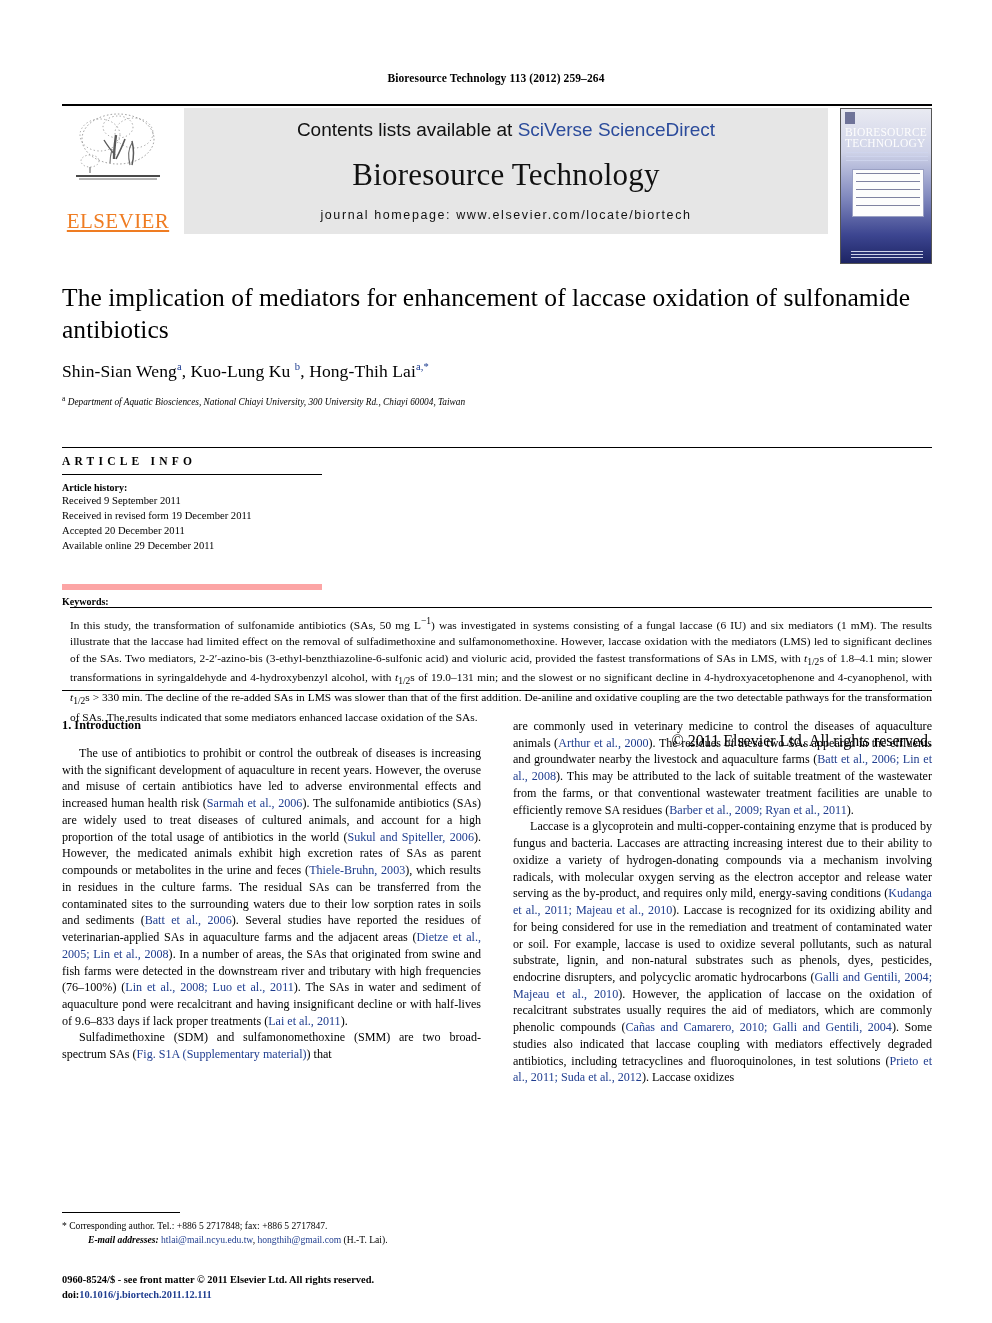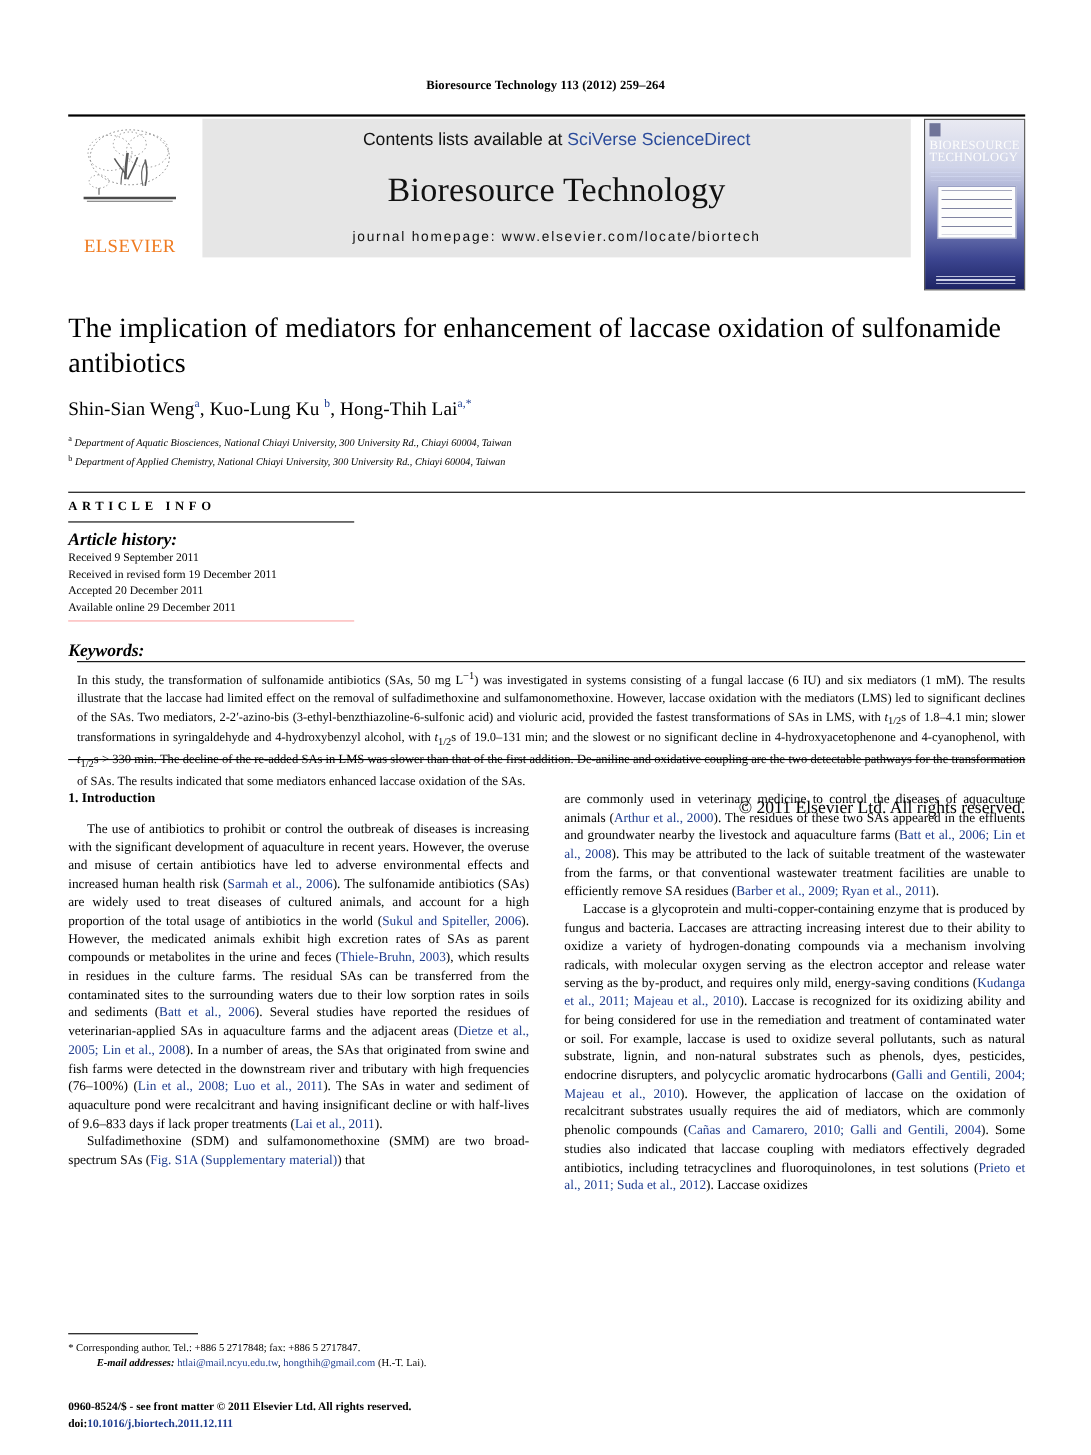--- a/index.html
+++ b/index.html
@@ -54,39 +54,40 @@
     min-width: 112px;
     display: flex;
     flex-direction: column;
     align-items: center;
     justify-content: flex-end;
     padding-bottom: 2px;
   }
   .tree-svg { display:block; }
   .elsevier-word {
     font-family: "Liberation Serif", serif;
-    font-size: 17px;
+    font-size: 21px;
     letter-spacing: 0.4px;
     color: #ef7c22;
     line-height: 1;
     margin-top: 16px;
+    text-decoration: underline;
   }
   .mast-center {
     flex: 1;
     background: #e6e6e6;
     display: flex;
     flex-direction: column;
     justify-content: space-between;
     align-items: center;
     padding: 11px 0 12px 0;
     margin: 0 12px 0 10px;
   }
   .contents-line {
     font-family: "Liberation Sans", sans-serif;
-    font-size: 16px;
+    font-size: 19px;
     color: #111;
   }
   .contents-line .sd-link { color: #2b4b9b; }
   .journal-title {
     font-family: "Liberation Serif", serif;
     font-size: 31px;
     color: #111;
     letter-spacing: 0.2px;
     text-align: center;
   }
@@ -166,23 +167,23 @@
   .col-info { width: 272px; min-width: 272px; padding-right: 12px; box-sizing: border-box; }
   .col-abs  { flex: 1; padding-left: 8px; }
   .sec-head {
     font-family: "Liberation Serif", serif;
     font-size: 11.5px;
     font-weight: bold;
     letter-spacing: 4.2px;
     margin-bottom: 7px;
   }
   .sec-rule { border-top: 1.6px solid #000; margin-bottom: 7px; }
-  .hist-title, .kw-title { font-style: italic; font-weight: bold; font-size: 16px; }
+  .hist-title, .kw-title { font-weight: bold; font-size: 10px; }
   .hist-list, .kw-list { font-size: 10.6px; line-height: 1.42; }
-  .kw-block { margin-top: 4px; border-top: 1px solid #fca5a5; padding-top: 18px; }
+  .kw-block { margin-top: 31px; border-top: 6px solid #fca5a5; padding-top: 6px; }
   .abs-body {
     font-size: 11.4px;
     line-height: 1.43;
     text-align: justify;
   }
   .abs-copy { margin-top: 7px; text-align: right; font-size: 16px; }
   .i { font-style: italic; }
 
   
   .body-rule {
@@ -279,21 +280,20 @@
       </div>
 
     </div>
   </div>
 
   <div class="title-block">
     <h1 class="art-title">The implication of mediators for enhancement of laccase oxidation of sulfonamide antibiotics</h1>
     <div class="authors">Shin-Sian Weng<sup>a</sup>, Kuo-Lung Ku <sup>b</sup>, Hong-Thih Lai<sup>a,*</sup></div>
     <div class="affil">
       <div><sup>a</sup> <span>Department of Aquatic Biosciences, National Chiayi University, 300 University Rd., Chiayi 60004, Taiwan</span></div>
-      <div><sup>b</sup> <span>Department of Applied Chemistry, National Chiayi University, 300 University Rd., Chiayi 60004, Taiwan</span></div>
     </div>
   </div>
 
   <div class="info-rule"></div>
 
   <div class="infoabs">
     <div class="col-info">
       <div class="sec-head">ARTICLE INFO</div>
       <div class="sec-rule"></div>
       <div class="hist-title">Article history:</div>

